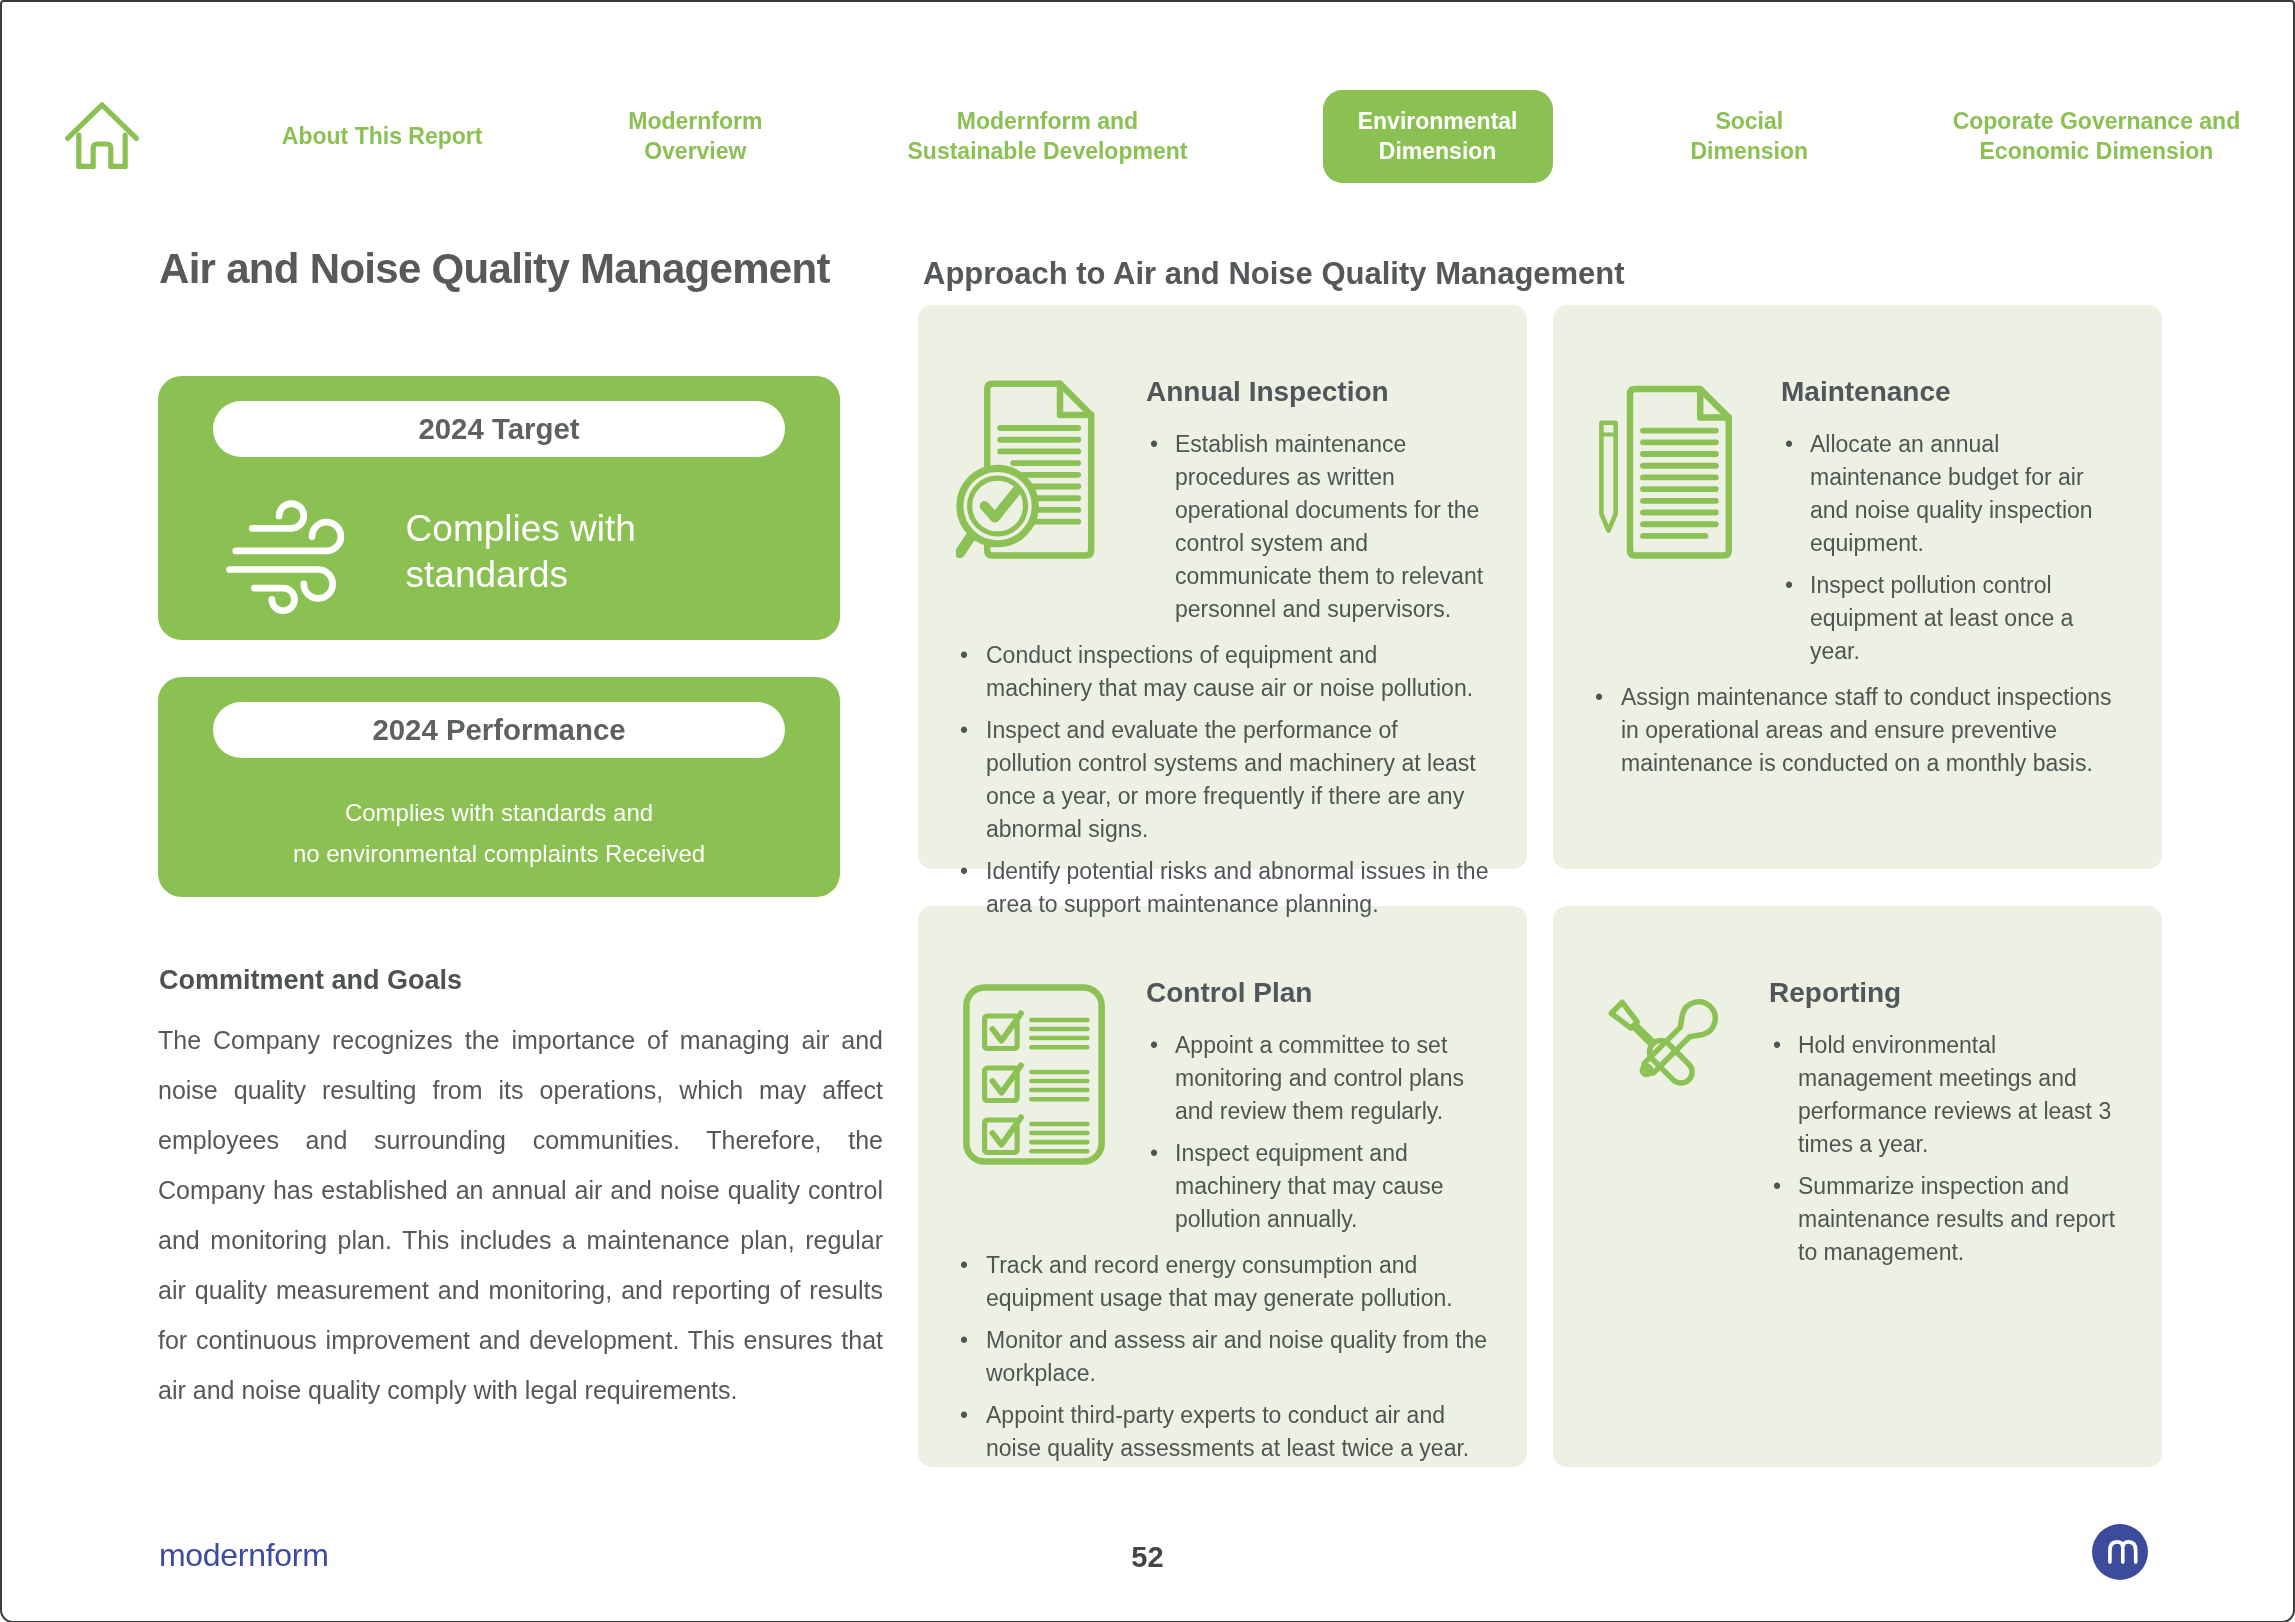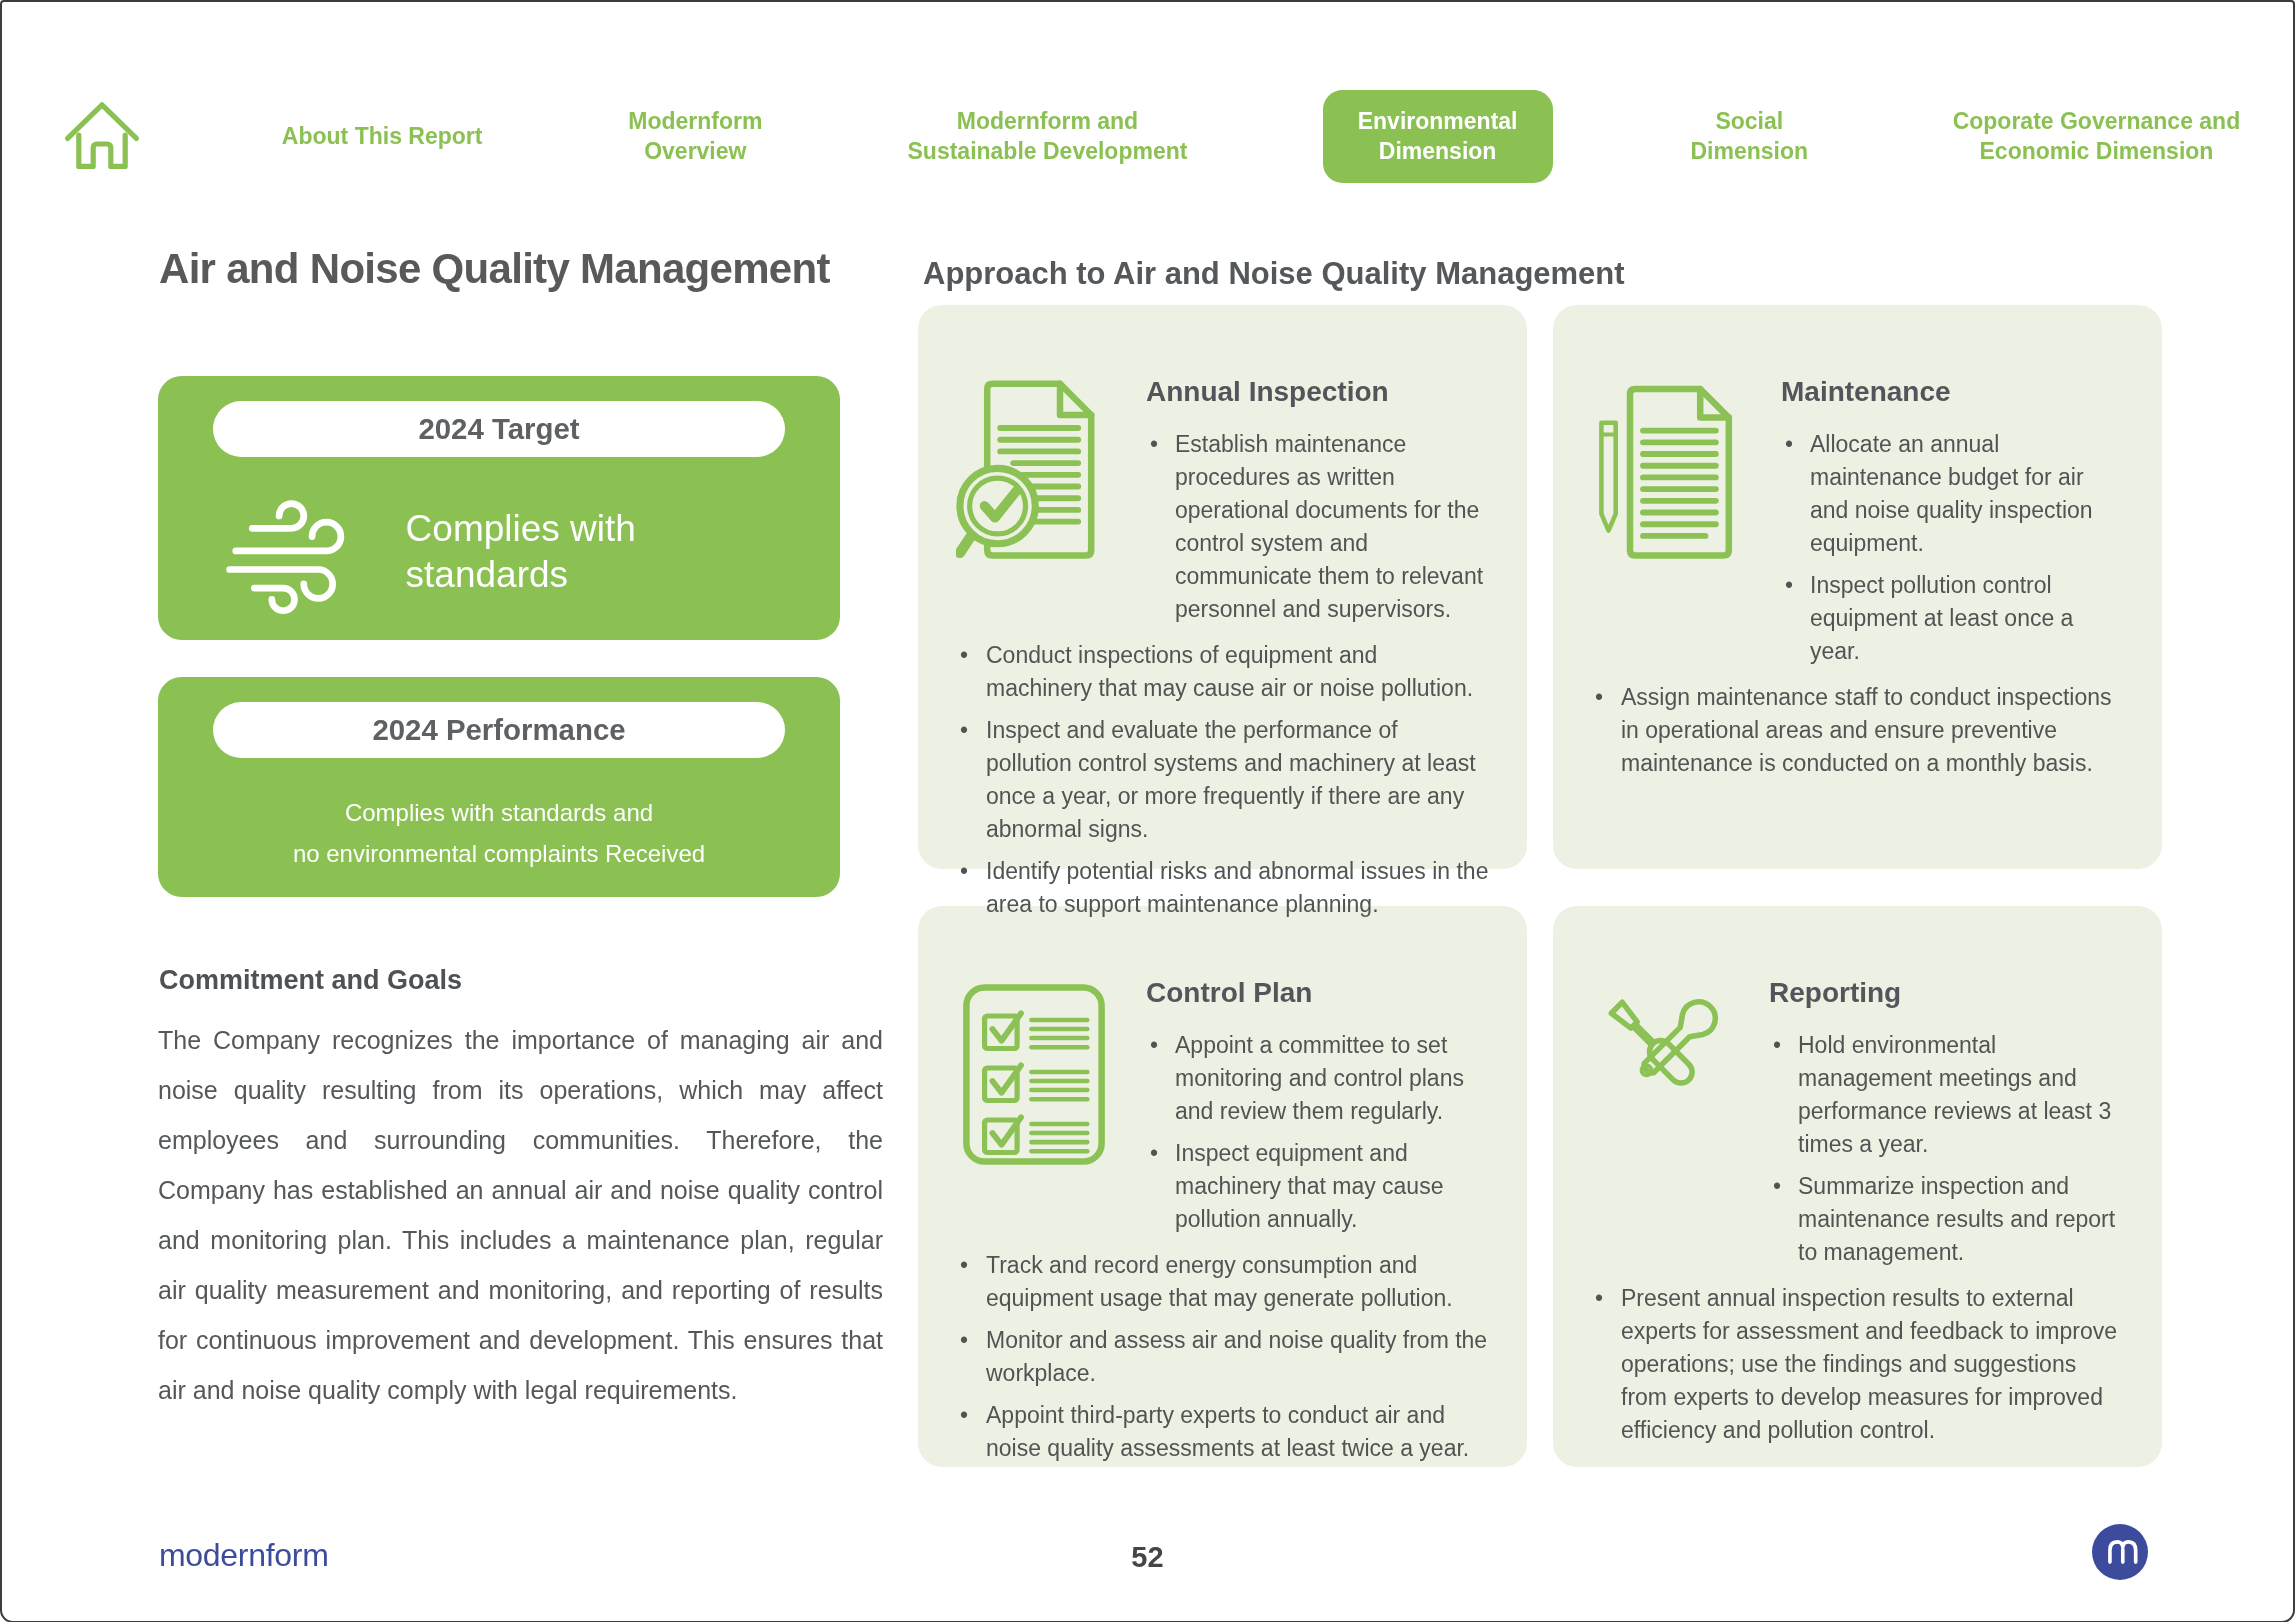--- a/index.html
+++ b/index.html
@@ -74,21 +74,21 @@
     font-size:25px; line-height:50px; color:#55585A; text-align:justify;
   }
 
   
   .approach-grid {
     position:absolute; left:916px; top:303px; width:1243px;
     display:grid; grid-template-columns:609px 609px; grid-template-rows:564px 561px;
     column-gap:26px; row-gap:37px;
   }
   .a-card {
-    background:#EDF1E3; border-radius:24px; padding:71px 38px 26px 38px;
+    background:#EDF1E3; border-radius:14px; padding:71px 38px 26px 38px;
     color:#4F5553;
   }
   .a-card-top { display:flex; gap:34px; }
   .a-icon { width:156px; flex:none; color:#8CC155; }
   .a-icon svg { width:100%; height:auto; }
   .a-icon.tools { width:144px; padding-top:5.2px; }
   .a-beside { flex:1; }
   .a-card h3 { font-size:28px; font-weight:700; color:#52565A; margin-bottom:19.6px; }
   ul.bullets { list-style:none; }
   ul.bullets li {
@@ -287,23 +287,20 @@
           </svg>
         </div>
         <div class="a-beside">
           <h3>Reporting</h3>
           <ul class="bullets">
               <li>Hold environmental management meetings and performance reviews at least 3 times a year.</li>
               <li>Summarize inspection and maintenance results and report to management.</li>
             </ul>
         </div>
       </div>
-      <ul class="bullets below">
-          <li>Present annual inspection results to external experts for assessment and feedback to improve operations; use the findings and suggestions from experts to develop measures for improved efficiency and pollution control.</li>
-        </ul>
     </div>
 
   </div>
 
   <div class="brand">modernform</div>
   <div class="page-num">52</div>
   <div class="m-logo">
     <svg viewBox="0 0 100 100">
       <circle cx="50" cy="50" r="50" fill="#3D4B9D"></circle>
       <path d="M32 68 V47 q0-15 13-15 q9 0 10 9 q1-9 10-9 q13 0 13 15 v21 M55 45 V68" fill="none" stroke="#ffffff" stroke-width="6.5" stroke-linecap="round" stroke-linejoin="round"></path>

